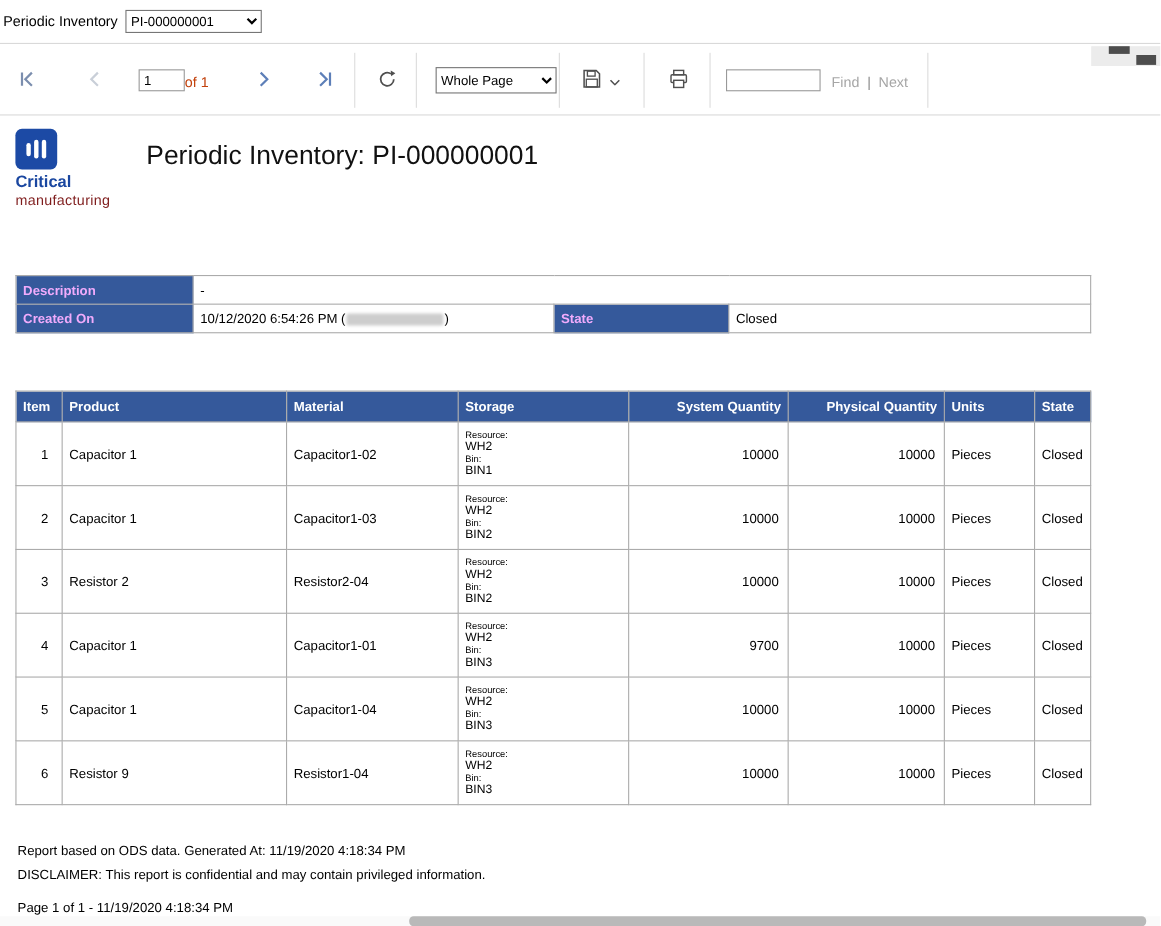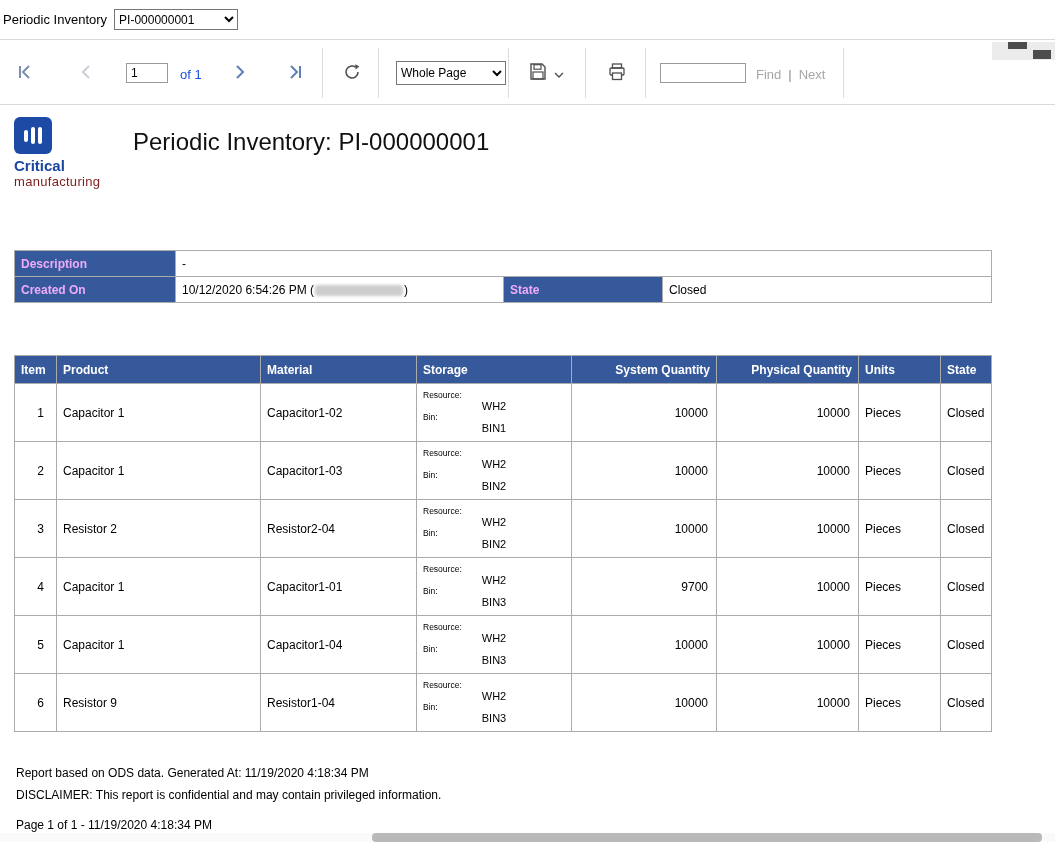--- a/index.html
+++ b/index.html
@@ -16,21 +16,21 @@
   }
   .report-select { height:21px; font-size:12px; border:1px solid #767676; width:124px; background:#fff; }
   
   .toolbar {
     position:absolute; left:0; top:41px; width:1055px; height:64px;
     border-bottom:1px solid #d9d9d9; background:#fff;
   }
   .toolbar .sep { position:absolute; top:7px; width:1px; height:50px; background:#dcdcdc; }
   .tbtn { position:absolute; top:21px; width:22px; height:22px; display:flex; align-items:center; justify-content:center; cursor:pointer; background:none; border:none; padding:0; }
   .page-input { position:absolute; left:126px; top:22px; width:42px; height:20px; border:1px solid #999; font-size:12px; padding:1px 4px; }
-  .of-label { position:absolute; left:180px; top:26px; font-size:13px; color:#1d4ed8;text-align:center; }
+  .of-label { position:absolute; left:168px; top:26px; font-size:13px; color:#c2410c;text-align:center; }
   .zoom-select { position:absolute; left:396px; top:20px; width:110px; height:24px; font-size:12px; border:1px solid #767676; background:#fff; }
   .find-input { position:absolute; left:660px; top:22px; width:86px; height:20px; border:1px solid #999; font-size:12px; padding:1px 4px; }
   .findnext { position:absolute; left:756px; top:26px; font-size:13px; color:#a6a6a6; display:flex; gap:7px; }
   .findnext .bar { color:#8a8a8a; }
   .findnext span { cursor:pointer; }
   
   .scroll-corner { position:absolute; right:0; top:42px; width:63px; height:18px; background:#ececec; }
   .scroll-corner .m1 { position:absolute; left:16px; top:0; width:19px; height:7px; background:#4d4d4d; }
   .scroll-corner .m2 { position:absolute; left:41px; top:8px; width:18px; height:9px; background:#4d4d4d; }
   
@@ -56,21 +56,21 @@
   .inv-table th {
     background:#35599b; color:#fff; font-weight:bold; text-align:left;
     border:1px solid #ababab; padding:5px 6px; height:28px; font-size:12px;
   }
   .inv-table th.num { text-align:right; }
   .inv-table td { border:1px solid #ababab; padding:4px 6px; height:58px; vertical-align:middle; background:#fff; }
   .inv-table td.num { text-align:right; padding-right:8px; }
   .inv-table td.item { text-align:right; padding-right:12px; }
   .storage-cell { line-height:1.1; }
   .storage-cell .tiny { font-size:8.5px; display:block; }
-  .storage-cell .val { font-size:11px; display:block;text-align:center; }
+  .storage-cell .val { font-size:11px; display:block; }
   
   .foot1 { position:absolute; left:16px; top:766px; font-size:12px; }
   .foot2 { position:absolute; left:16px; top:788px; font-size:12px; }
   .foot3 { position:absolute; left:16px; top:818px; font-size:12px; }
   
   .hscroll-track { position:absolute; left:0; top:833px; width:1055px; height:9px; background:#fafafa; }
   .hscroll-thumb { position:absolute; left:372px; top:0; width:670px; height:9px; background:#b9b9b9; border-radius:4px; cursor:pointer; }
 </style>
 </head>
 <body>

